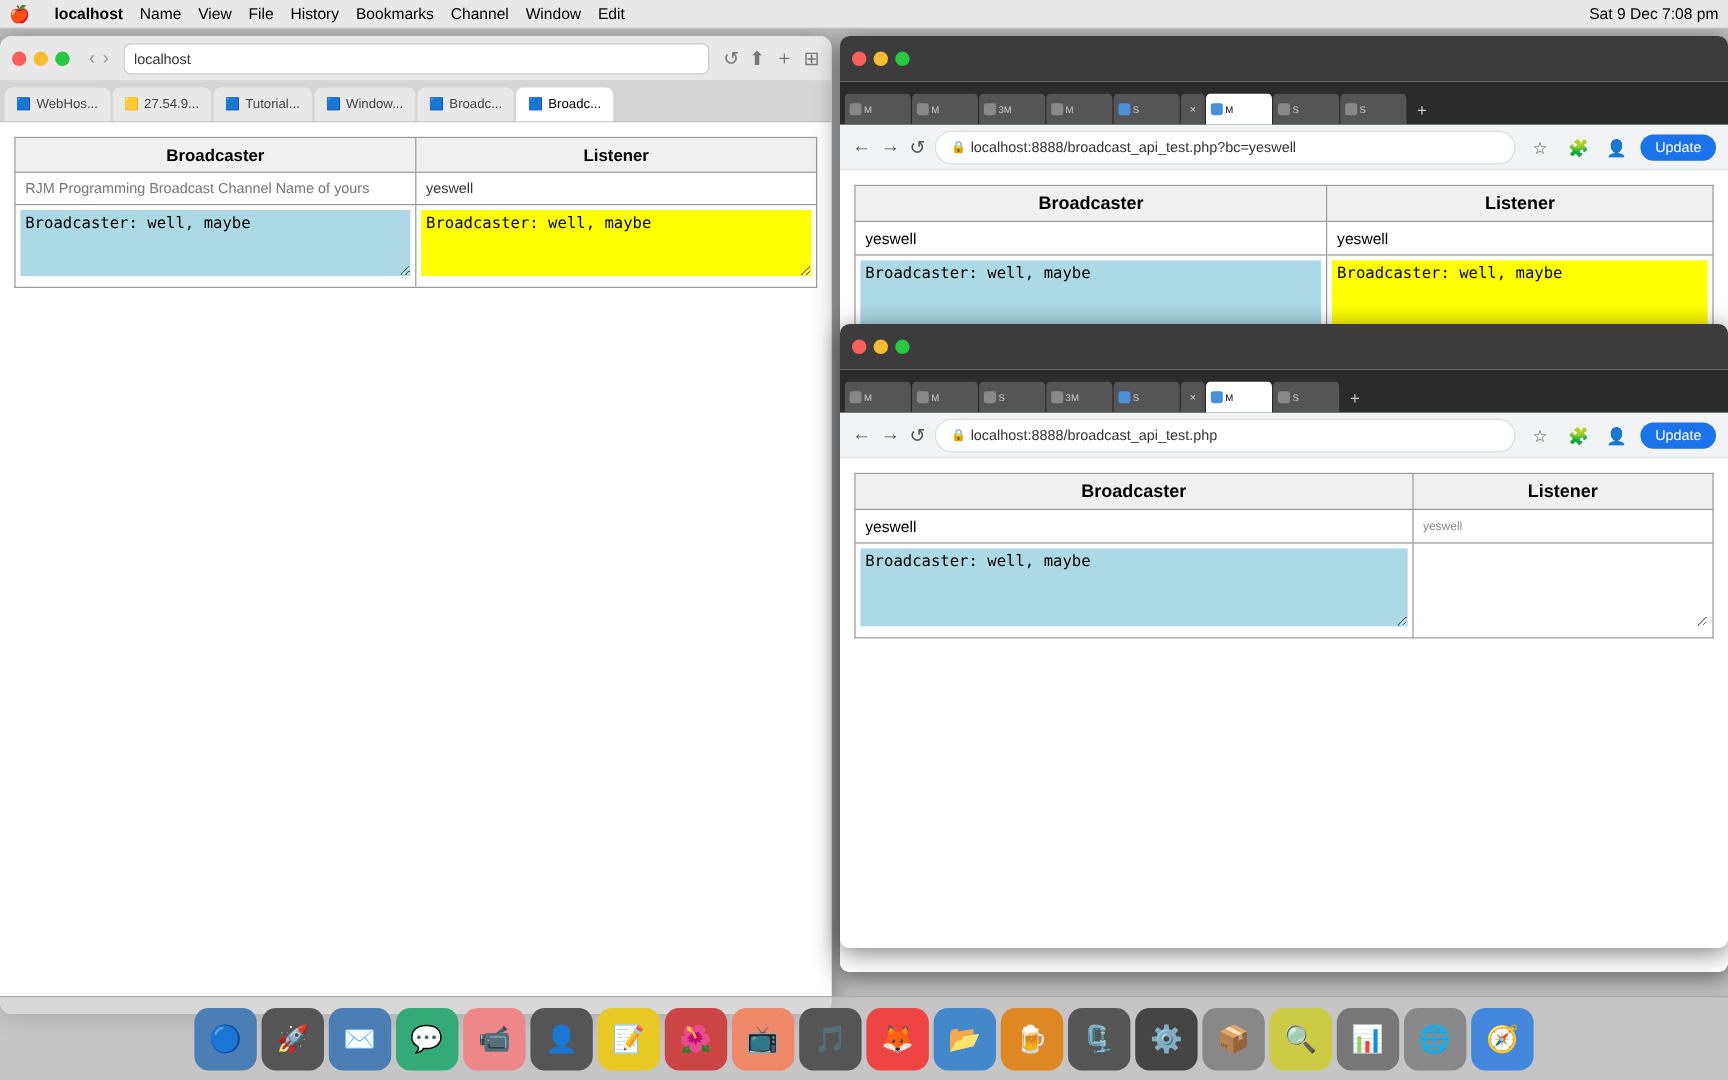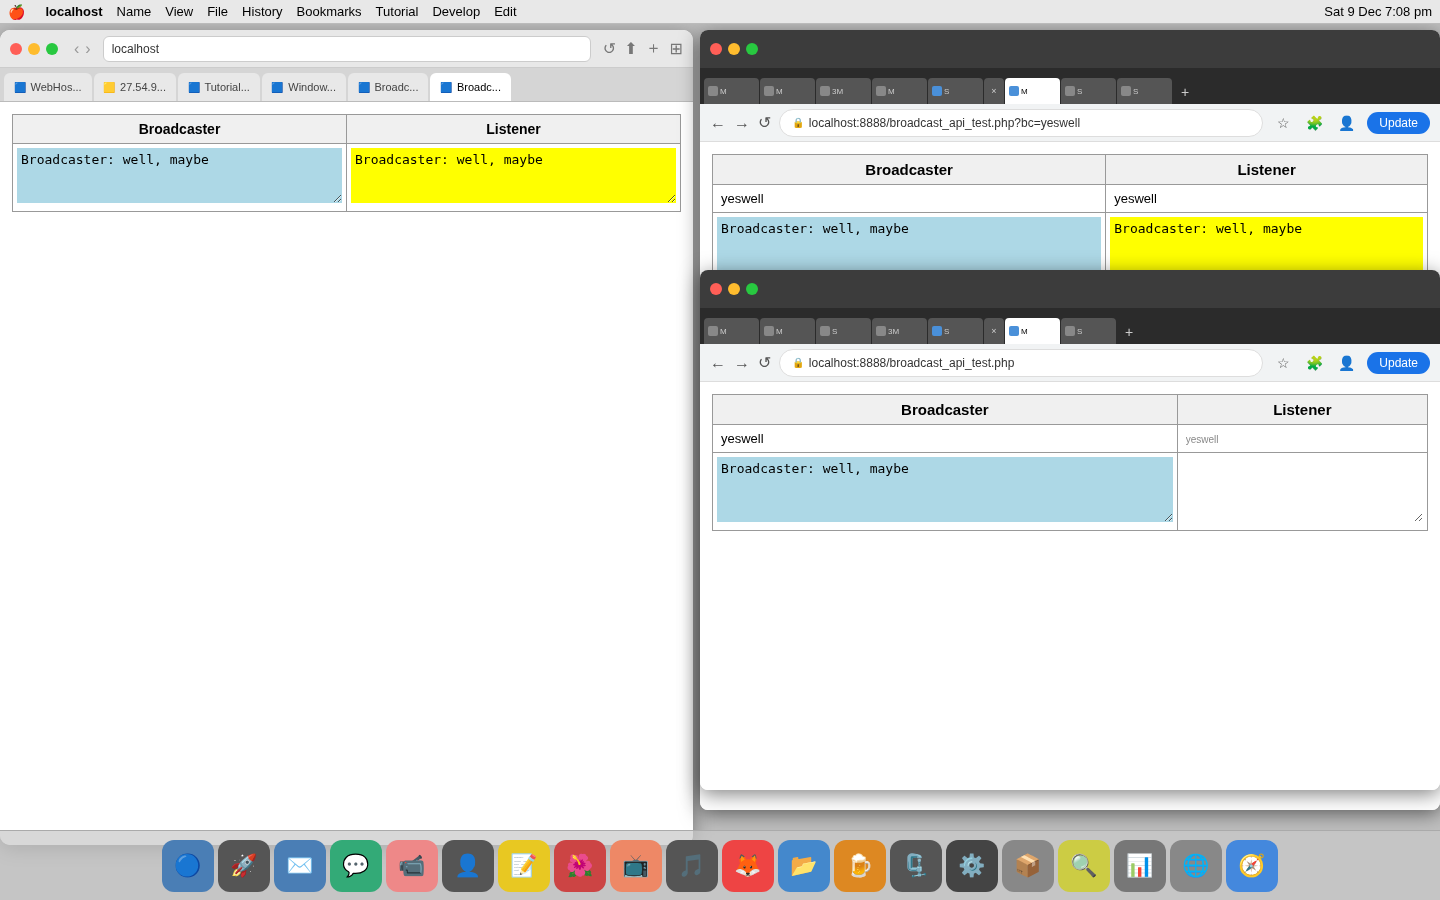--- a/index.html
+++ b/index.html
@@ -296,22 +296,22 @@
 <div class="menu-bar">
   <div class="menu-bar-left">
     <span class="apple-icon">🍎</span>
     <span class="menu-item bold">localhost</span>
 
     <span class="menu-item">Name</span>
     <span class="menu-item">View</span>
     <span class="menu-item">File</span>
     <span class="menu-item">History</span>
     <span class="menu-item">Bookmarks</span>
-    <span class="menu-item">Tutorial</span>
-    <span class="menu-item">Develop</span>
+    <span class="menu-item">Channel</span>
+    <span class="menu-item">Window</span>
     <span class="menu-item">Edit</span>
   </div>
   <div class="menu-bar-right">
     <span class="menu-item">Sat 9 Dec  7:08 pm</span>
   </div>
 </div>
 
 <div class="safari-window">
   <div class="safari-titlebar">
     <div class="traffic-lights">
@@ -359,20 +359,28 @@
   </div>
   <div class="safari-content">
     <table class="broadcast-table">
       <thead>
         <tr>
           <th>Broadcaster</th>
           <th>Listener</th>
         </tr>
       </thead>
       <tbody>
+        <tr>
+          <td>
+            <input class="bc-input" type="text" placeholder="RJM Programming Broadcast Channel Name of yours" style="">
+          </td>
+          <td>
+            <input class="bc-input" type="text" style="color: rgb(51, 51, 51);" value="yeswell">
+          </td>
+        </tr>
         <tr>
           <td>
             <textarea class="bc-textarea light-blue" style="">Broadcaster: well, maybe</textarea>
           </td>
           <td>
             <textarea class="bc-textarea yellow" style="">Broadcaster: well, maybe</textarea>
           </td>
         </tr>
       </tbody>
     </table>

